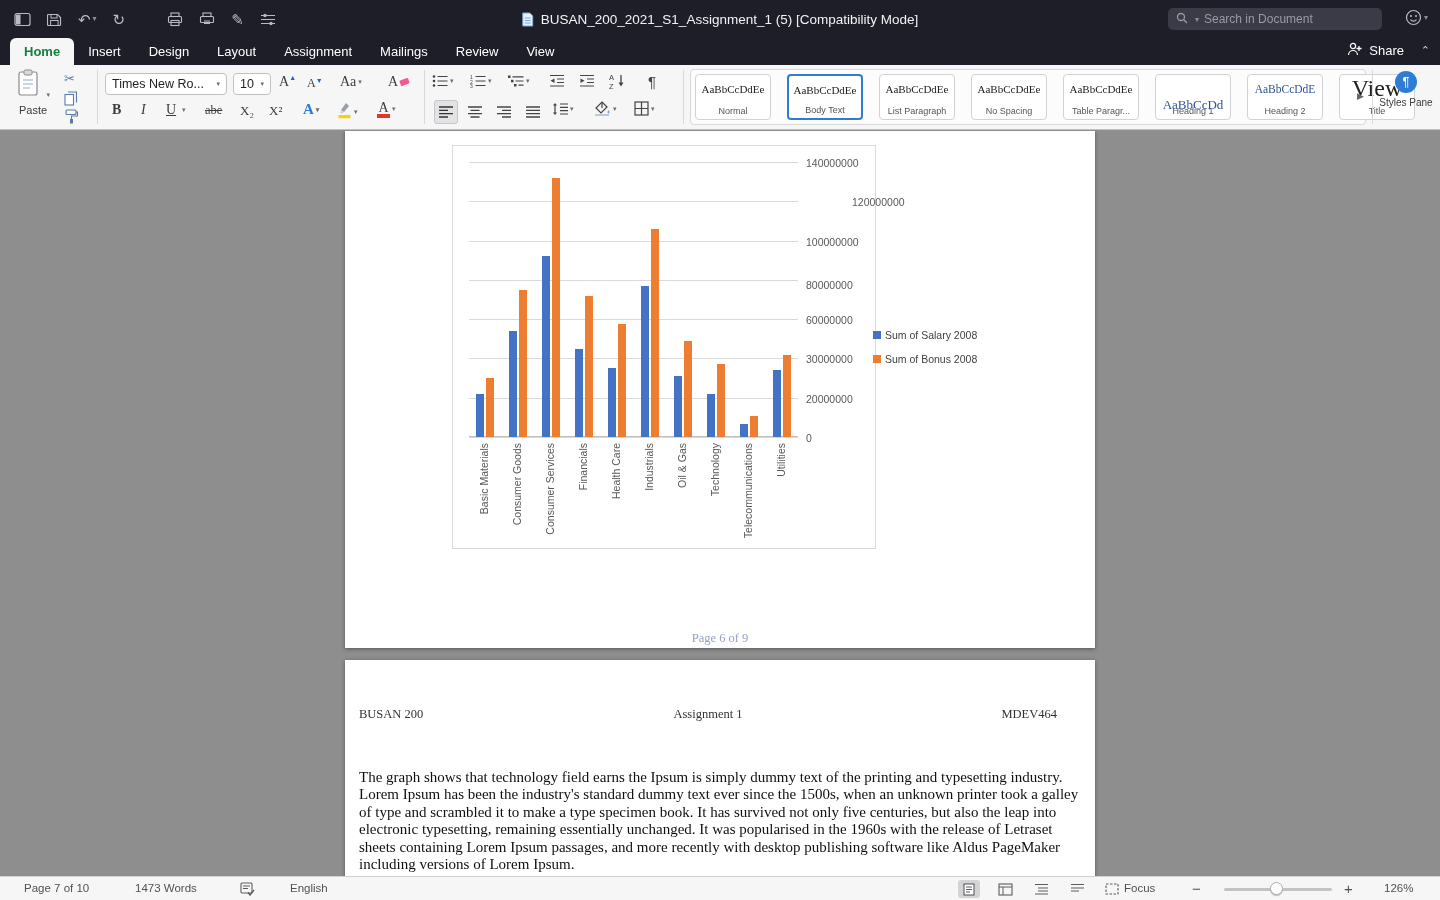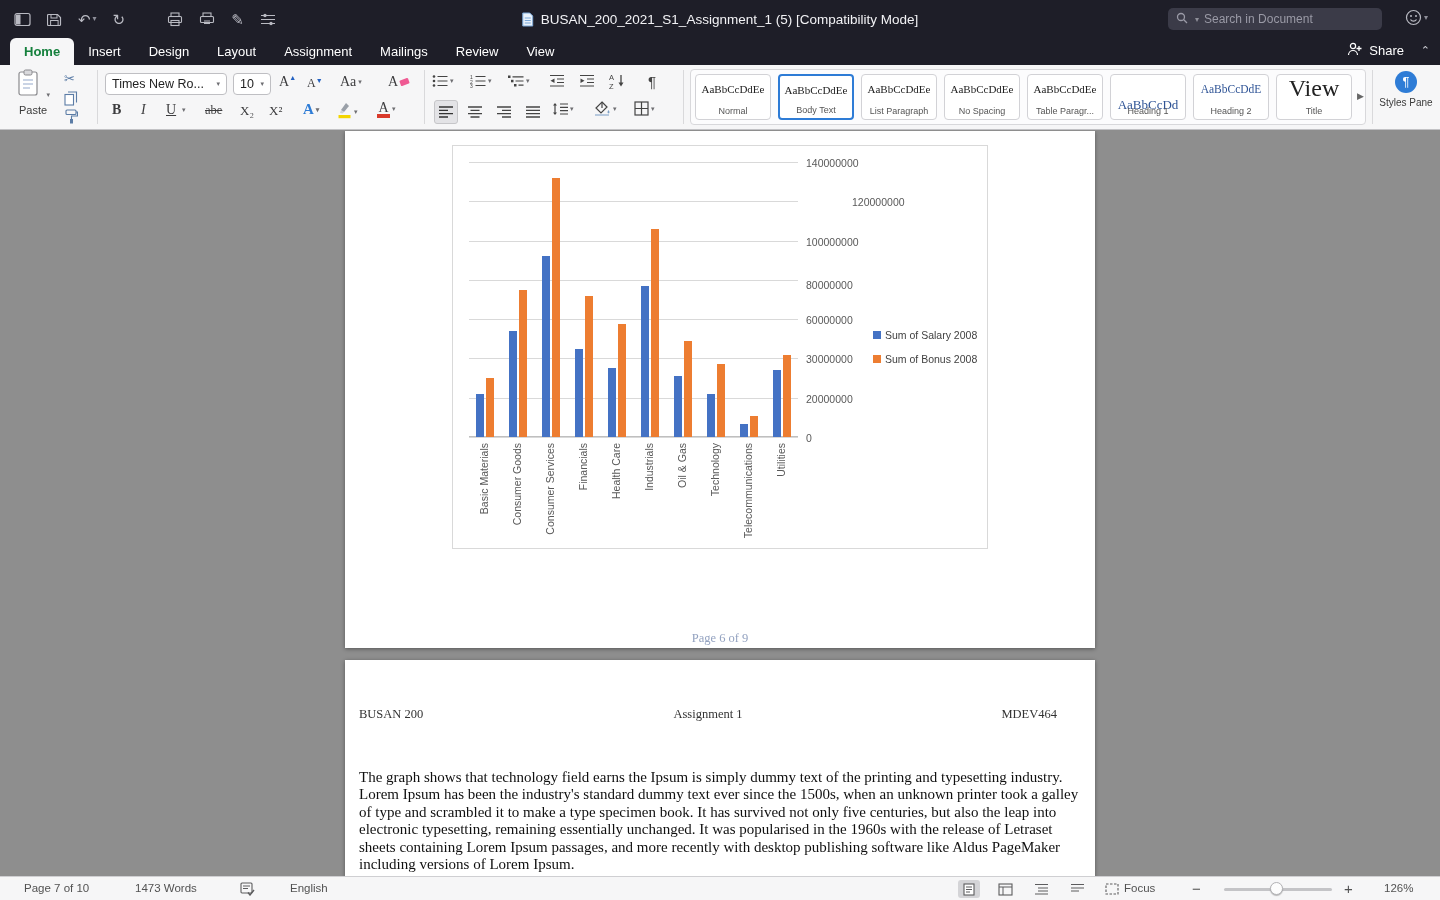--- a/index.html
+++ b/index.html
@@ -44,21 +44,21 @@
   .combo .caret { margin-left:auto; }
   .serifb { font-family:"Liberation Serif",serif; }
   .rbtn.active-toggle { background:#e3e3e6; border:1px solid #c6c6c9; border-radius:3px; }
   .paste { position:absolute; left:10px; top:4px; width:46px; text-align:center; }
   .paste .plabel { font-size:11px; color:#3a3a3a; margin-top:3px; }
   .ygroup { display:inline-block; }
 
   
   .gallery { position:absolute; left:690px; top:4px; width:676px; height:56px; background:#fcfcfd;
              border:1px solid #d8d8db; border-radius:4px; display:flex; align-items:center;
-             padding:0 4px; gap:7px; }
+             padding:0 4px; gap:16px; }
   .chip { width:76px; height:46px; background:#fff; border:1px solid #d2d2d6; border-radius:4px;
           position:relative; text-align:center; cursor:default; flex:0 0 auto; }
   .chip.selected { border:2px solid #2e7cd6; }
   .chip .prev { display:block; margin-top:8px; font-family:"Liberation Serif",serif; font-size:11px; color:#222;
                 white-space:nowrap; overflow:hidden; }
   .chip .prev.h1 { font-size:13px; color:#2f5496; margin-top:22px; }
   .chip .prev.h2 { font-size:11.5px; color:#2f5496; }
   .chip .prev.title { font-size:24px; margin-top:0px; }
   .chip .clabel { position:absolute; bottom:3px; left:0; right:0; font-size:9px; color:#555; }
   .gal-arrow { position:absolute; left:1357px; top:26px; font-size:9px; color:#666; }
@@ -69,21 +69,21 @@
 
   
   .docarea { position:absolute; top:131px; left:0; right:0; height:745px; background:#8e8e8e; overflow:hidden; }
   .page { position:absolute; left:345px; width:750px; background:#fff; box-shadow:0 1px 4px rgba(0,0,0,.4); }
   .page6 { top:0; height:517px; }
   .page7 { top:529px; height:230px; }
   .page-footer { position:absolute; top:500px; left:0; right:0; text-align:center;
                  font-family:"Liberation Serif",serif; font-size:12.5px; color:#93a2c0; }
 
   
-  .chart { position:absolute; left:107px; top:14px; width:536px; height:404px; background:#fff;
+  .chart { position:absolute; left:107px; top:14px; width:424px; height:404px; background:#fff;
            border:1px solid #d9d9d9; }
   .plot { position:absolute; left:16px; top:16px; width:329px; height:275px; }
   .gridline { position:absolute; left:0; right:0; height:1px; background:#d9d9d9; }
   .axisline { position:absolute; left:0; right:0; bottom:0; height:1px; background:#bfbfbf; }
   .bar { position:absolute; bottom:0; width:8px; }
   .ytick { position:absolute; left:353px; font-size:10.5px; color:#595959; white-space:nowrap; }
   .cat-label { position:absolute; writing-mode:vertical-rl; transform:rotate(180deg);
                font-size:10.5px; color:#595959; white-space:nowrap; }
   .legend { position:absolute; left:420px; top:183px; }
   .lrow { display:flex; align-items:center; gap:4px; margin-bottom:12px; font-size:10.5px; color:#3f3f3f;

